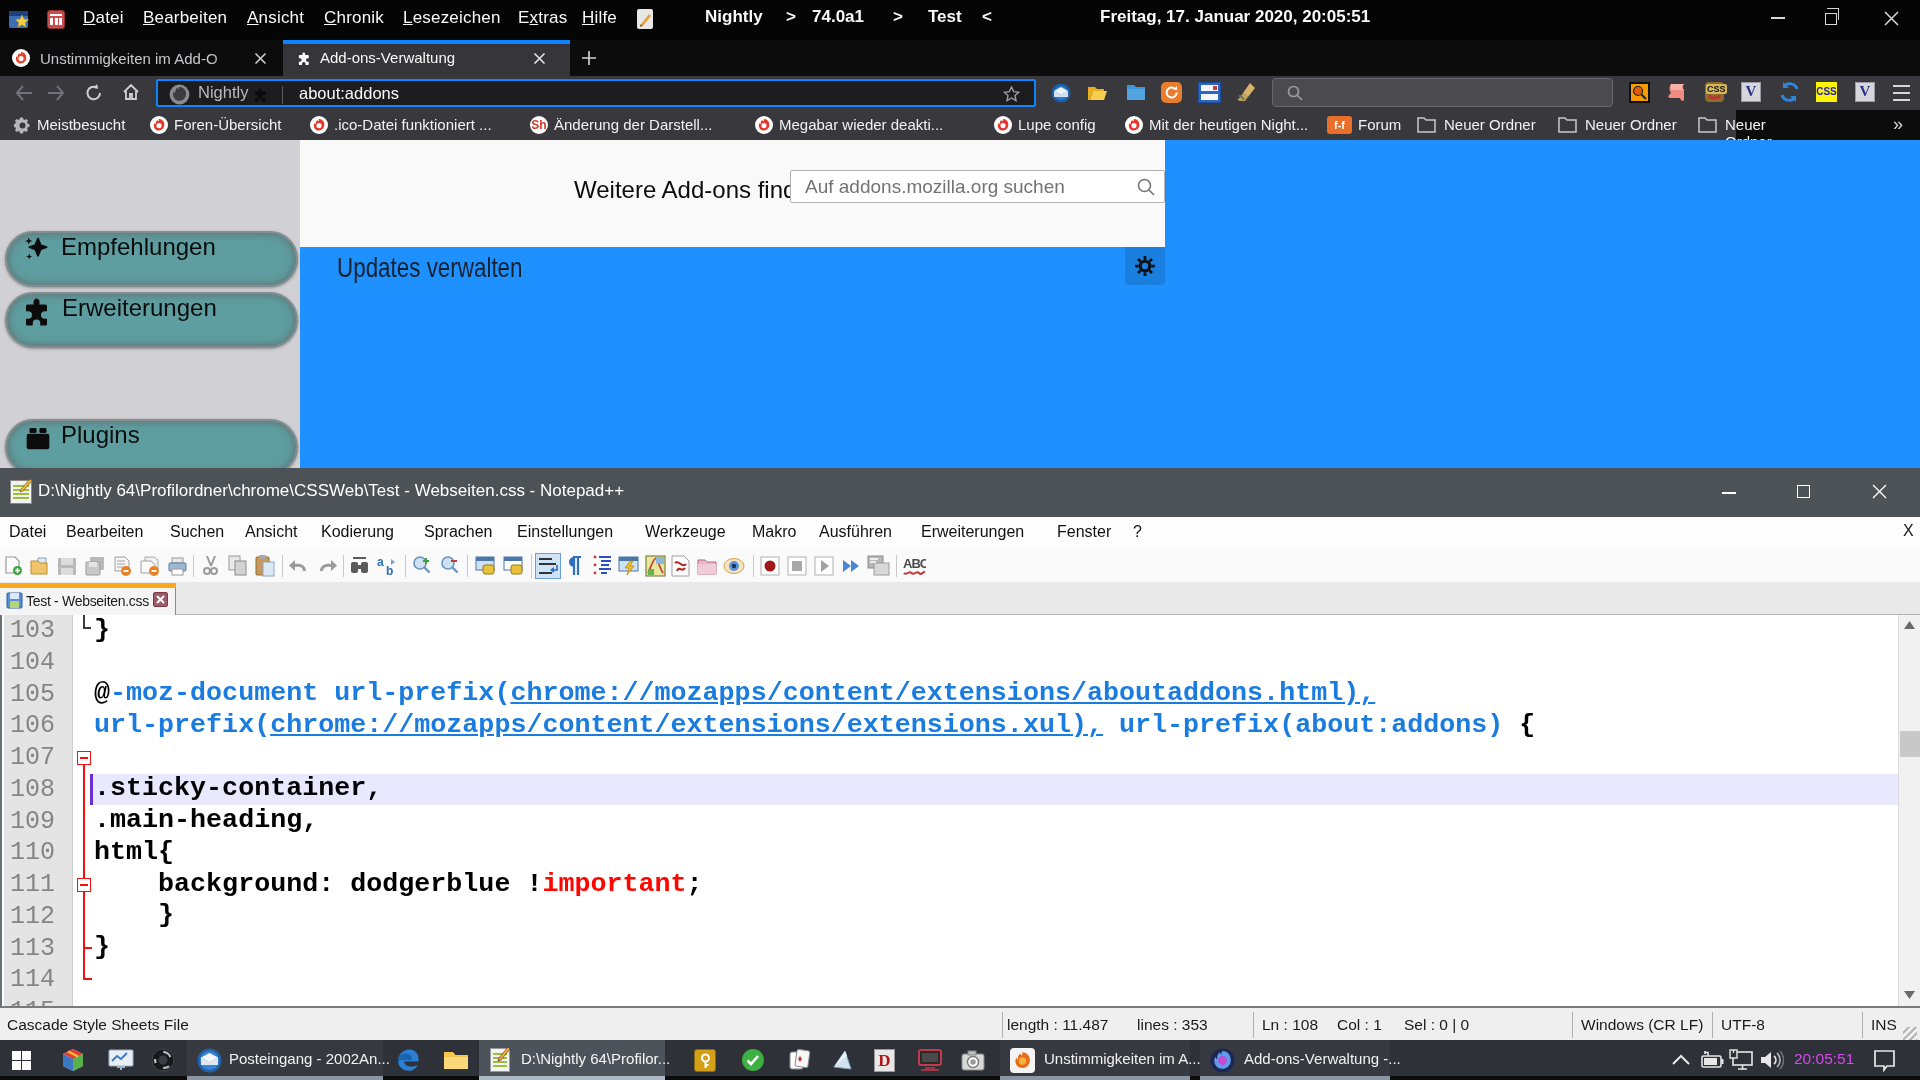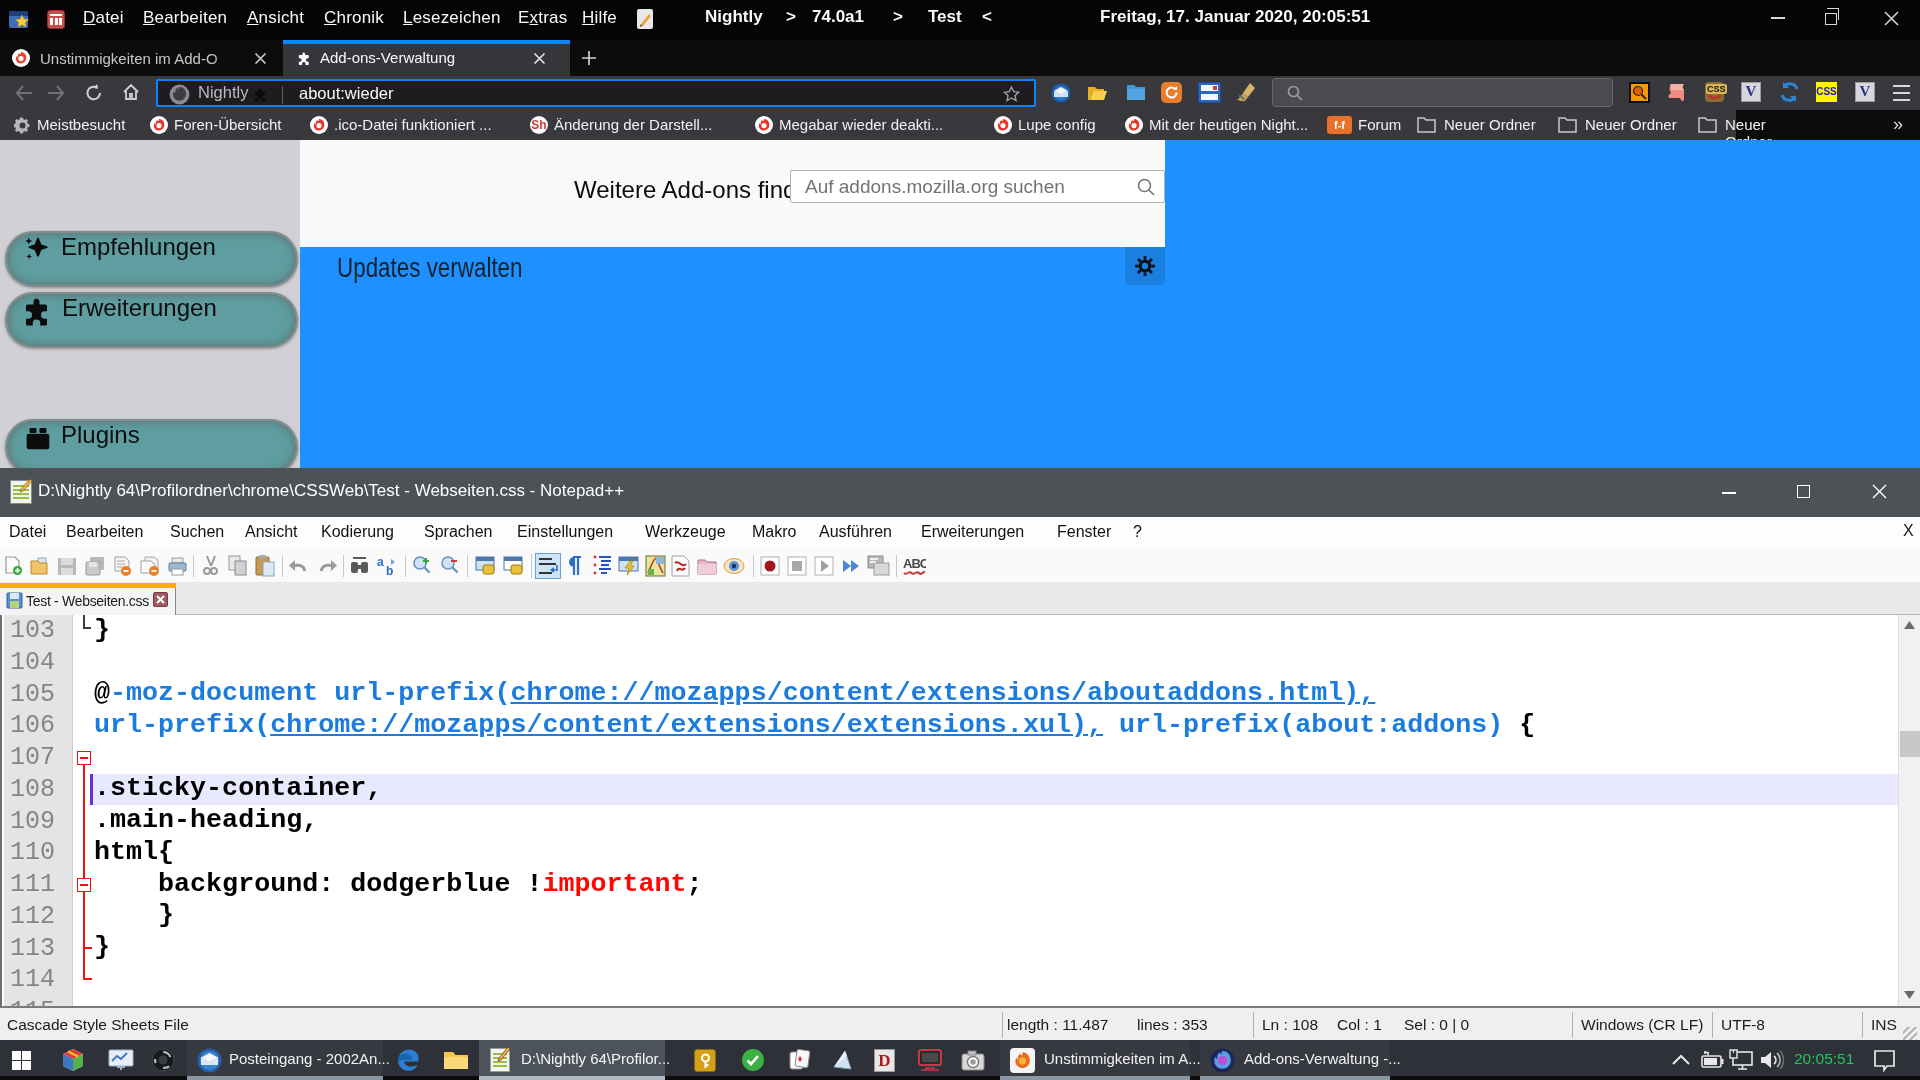--- a/index.html
+++ b/index.html
@@ -103,21 +103,21 @@
     <div class="a" style="left:156px;top:3px;width:880px;height:28px;background:#1d1d20;border:2px solid #0a84ff;border-radius:2px">
       <svg class="a" style="left:11px;top:3px" width="21" height="21" viewBox="0 0 18 18">
           <circle cx="9" cy="9" r="8.5" fill="#8a8a91"></circle>
           <path d="M9 2.5c2.8 0 5.6 2.2 5.6 5.9 0 3.6-2.7 6-5.7 6-3 0-5.4-2.3-5.4-5.4 0-.9.2-2 .7-2.7.2.9.6 1.3 1.3 1.5-.3-1.8.3-3.6 1.7-4.7.3.9.8 1.4 1.4 1.6-.4-.8-.5-1.7.4-2.2z" fill="#3c3c41"></path>
         </svg>
       <div class="a" style="left:40px;top:2px;font-size:16.5px;color:#b9b9be">Nightly</div>
       <svg class="a" style="left:94px;top:5px" width="18" height="18" viewBox="0 0 24 24">
           <path d="M10.5 3a2.5 2.5 0 0 1 2.5 2.5V7h4a1 1 0 0 1 1 1v3.5h-1.5a2.5 2.5 0 0 0 0 5H18V20a1 1 0 0 1-1 1h-3.5v-1.5a2.5 2.5 0 0 0-5 0V21H5a1 1 0 0 1-1-1v-3.5h1.5a2.5 2.5 0 0 0 0-5H4V8a1 1 0 0 1 1-1h4V5.5A2.5 2.5 0 0 1 11.5 3z" fill="#0b0b0c"></path>
         </svg>
       <div class="a" style="left:124px;top:5px;width:1px;height:18px;background:#5c5c61"></div>
-      <div class="a" style="left:141px;top:3px;font-size:16.5px;color:#f9f9fa">about:wieder</div>
+      <div class="a" style="left:141px;top:3px;font-size:16.5px;color:#f9f9fa">about:addons</div>
       <svg class="a" style="left:845px;top:5px" width="17" height="17" viewBox="0 0 17 17">
           <path d="M8.5 1l2.2 4.6 5 .6-3.7 3.4 1 5L8.5 12l-4.5 2.6 1-5L1.3 6.2l5-.6z" fill="none" stroke="#9d9da3" stroke-width="1.4"></path>
         </svg>
     </div>
 
     <svg class="a" style="left:1051px;top:7px" width="20" height="20" viewBox="0 0 20 20">
         <circle cx="10" cy="10" r="9.5" fill="#1b5faa"></circle>
         <circle cx="10" cy="10" r="7" fill="#2e7ad1"></circle>
         <path d="M3 8l7 4 7-4-7-4z" fill="#eef3f8"></path>
         <path d="M3 8v6h14V8l-7 4z" fill="#d7e2ef"></path>
@@ -698,17 +698,17 @@
       <path d="M13.5 16v4M9 20h9" stroke="#e8e8e8" stroke-width="1.6"></path>
       <rect x="1" y="1" width="7" height="8" fill="#2e3238" stroke="#e8e8e8" stroke-width="1.4"></rect>
       <path d="M4.5 1v3" stroke="#e8e8e8" stroke-width="1.2"></path>
     </svg>
   <svg class="a" style="left:1760px;top:10px" width="24" height="20" viewBox="0 0 24 20">
       <path d="M1 7v6h4l6 5V2L5 7z" fill="#e8e8e8"></path>
       <path d="M14 6a5 5 0 0 1 0 8" stroke="#e8e8e8" stroke-width="1.6" fill="none"></path>
       <path d="M17 3a9.5 9.5 0 0 1 0 14" stroke="#b8babd" stroke-width="1.6" fill="none"></path>
       <path d="M20 1a13 13 0 0 1 0 18" stroke="#6f7276" stroke-width="1.6" fill="none"></path>
     </svg>
-  <div class="a" style="left:1794px;top:10px;font-size:15.5px;color:#22c55e">20:05:51</div>
+  <div class="a" style="left:1794px;top:10px;font-size:15.5px;color:#d946ef">20:05:51</div>
   <svg class="a" style="left:1873px;top:9px" width="23" height="23" viewBox="0 0 23 23">
       <path d="M2 2h19v15h-7l-3 4v-4H2z" fill="none" stroke="#e8e8e8" stroke-width="1.7"></path>
     </svg>
 </div>
 
 </body></html>

